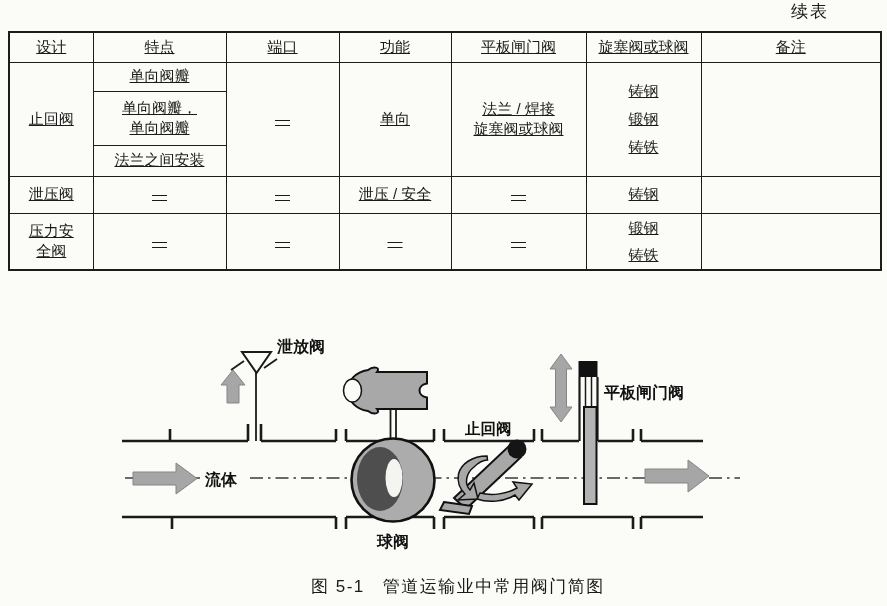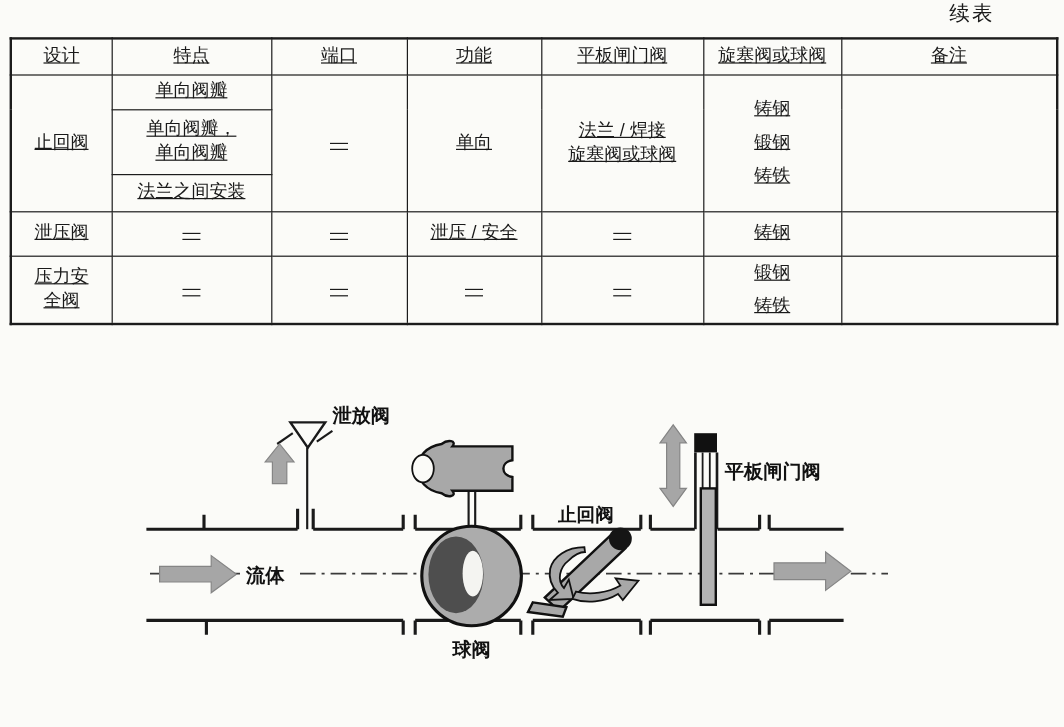--- a/index.html
+++ b/index.html
@@ -185,14 +185,18 @@
       <line x1="597.5" y1="377" x2="597.5" y2="441" stroke="#1a1a1a" stroke-width="2.2"></line>
       <rect x="578.5" y="361" width="19" height="16" fill="#111111"></rect>
       <line x1="585.5" y1="377" x2="585.5" y2="408" stroke="#1a1a1a" stroke-width="1.5"></line>
       <line x1="591.5" y1="377" x2="591.5" y2="408" stroke="#1a1a1a" stroke-width="1.5"></line>
       <rect x="584" y="407" width="12.5" height="97" stroke="#111" stroke-width="2" fill="#b3b3b3"></rect>
       <polygon stroke="#858585" stroke-width="1" points="555.5,369 550,369 561,354 572,369 566.5,369 566.5,407 572,407 561,422 550,407 555.5,407" fill="#a6a6a6"></polygon>
     </g>
     <text x="604" y="398" font-size="16">平板闸门阀</text>
   </svg>
 
+  <div class="caption">
+    <span>图 5-1</span>
+    <span>管道运输业中常用阀门简图</span>
+  </div>
 
 </div>
 
 </body></html>

